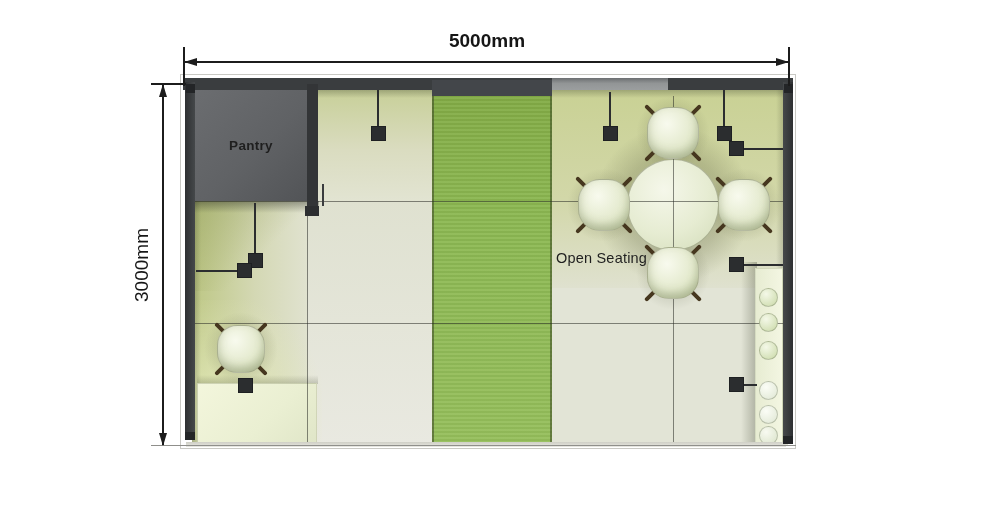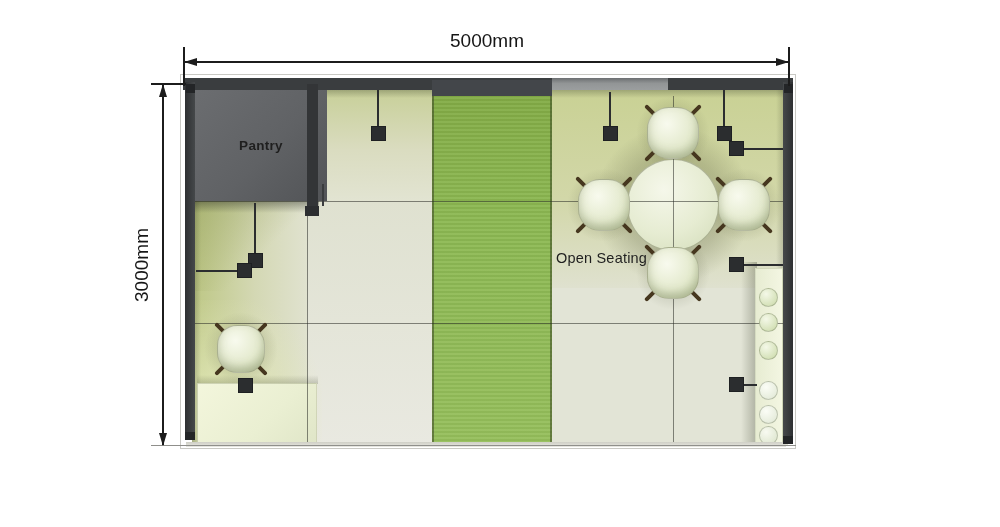--- a/index.html
+++ b/index.html
@@ -50,21 +50,21 @@
   .sh-c-top,.sh-c-left,.sh-c-right,.sh-c-bottom,.sh-c-desk{
     background:radial-gradient(circle,rgba(75,80,50,.35) 0%,rgba(75,80,50,0) 65%);}
   .sh-pantry{left:192px;top:201px;width:127px;height:12px;border-radius:0;
     background:linear-gradient(180deg,rgba(28,30,26,.38),rgba(28,30,26,0));}
   .sh-cabinet{left:741px;top:262px;width:16px;height:185px;border-radius:0;
     background:linear-gradient(270deg,rgba(50,55,35,.30),rgba(50,55,35,0));}
   .sh-desk{left:197px;top:375px;width:121px;height:9px;border-radius:0;
     background:linear-gradient(0deg,rgba(50,55,35,.22),rgba(50,55,35,0));}
 
   
-  .pantry{left:195px;top:90px;width:132px;height:111px;z-index:3;
+  .pantry{left:195px;top:90px;width:112px;height:111px;z-index:3;
     background:linear-gradient(135deg,#6b6d70 0%,#606265 55%,#525457 100%);
     display:flex;align-items:center;justify-content:center;}
   .pantry-label{position:static;font-size:13.5px;font-weight:600;color:#232325;letter-spacing:.3px;}
 
   .desk{left:197px;top:383px;width:120px;height:60px;z-index:3;
     background:linear-gradient(135deg,#f3f6dc 0%,#eaefd2 60%,#e0e6c8 100%);
     border:1px solid rgba(150,155,120,.35);}
   .cabinet{left:755px;top:268px;width:28px;height:175px;z-index:3;
     background:linear-gradient(90deg,#e7ecd2 0%,#f3f6e2 100%);border:1px solid rgba(150,160,120,.3);}
   .citem{width:19px;height:19px;left:759px;border-radius:50%;z-index:5;
@@ -151,21 +151,21 @@
   .arr{width:0;height:0;z-index:10;}
   .arr-w{left:184px;top:58px;border-top:4px solid transparent;border-bottom:4px solid transparent;
     border-right:13px solid var(--line-dark,#1c1c1c);}
   .arr-e{left:776px;top:58px;border-top:4px solid transparent;border-bottom:4px solid transparent;
     border-left:13px solid var(--line-dark,#1c1c1c);}
   .arr-n{left:159px;top:84px;border-left:4px solid transparent;border-right:4px solid transparent;
     border-bottom:13px solid var(--line-dark,#1c1c1c);}
   .arr-s{left:159px;top:433px;border-left:4px solid transparent;border-right:4px solid transparent;
     border-top:13px solid var(--line-dark,#1c1c1c);}
   .dim-label{z-index:10;color:#161616;font-size:19px;}
-  .dim-w-label{left:387px;top:30px;width:200px;text-align:center;}
+  .dim-w-label{left:387px;top:30px;width:200px;text-align:center;font-weight:bold;}
   .dim-h-label{left:42px;top:254px;width:200px;height:22px;text-align:center;
     transform:rotate(-90deg);}
   .plan-title{left:830px;top:488px;width:160px;text-align:right;font-size:21px;
     letter-spacing:.5px;color:#1d1d1d;z-index:10;}
 </style>
 </head>
 <body>
 
 <div class="scene">
 

